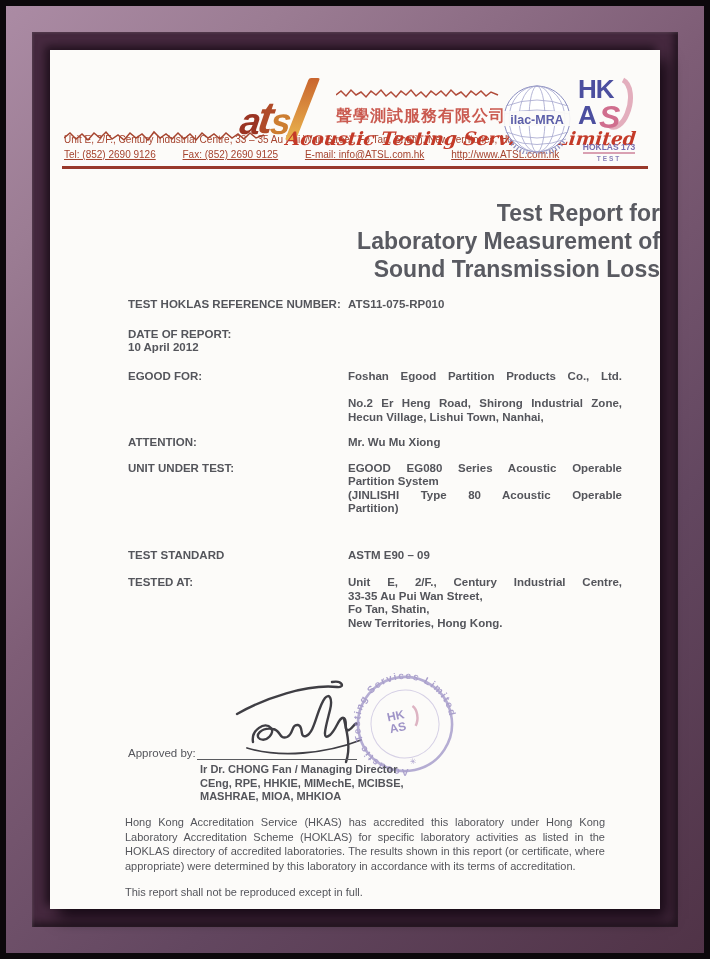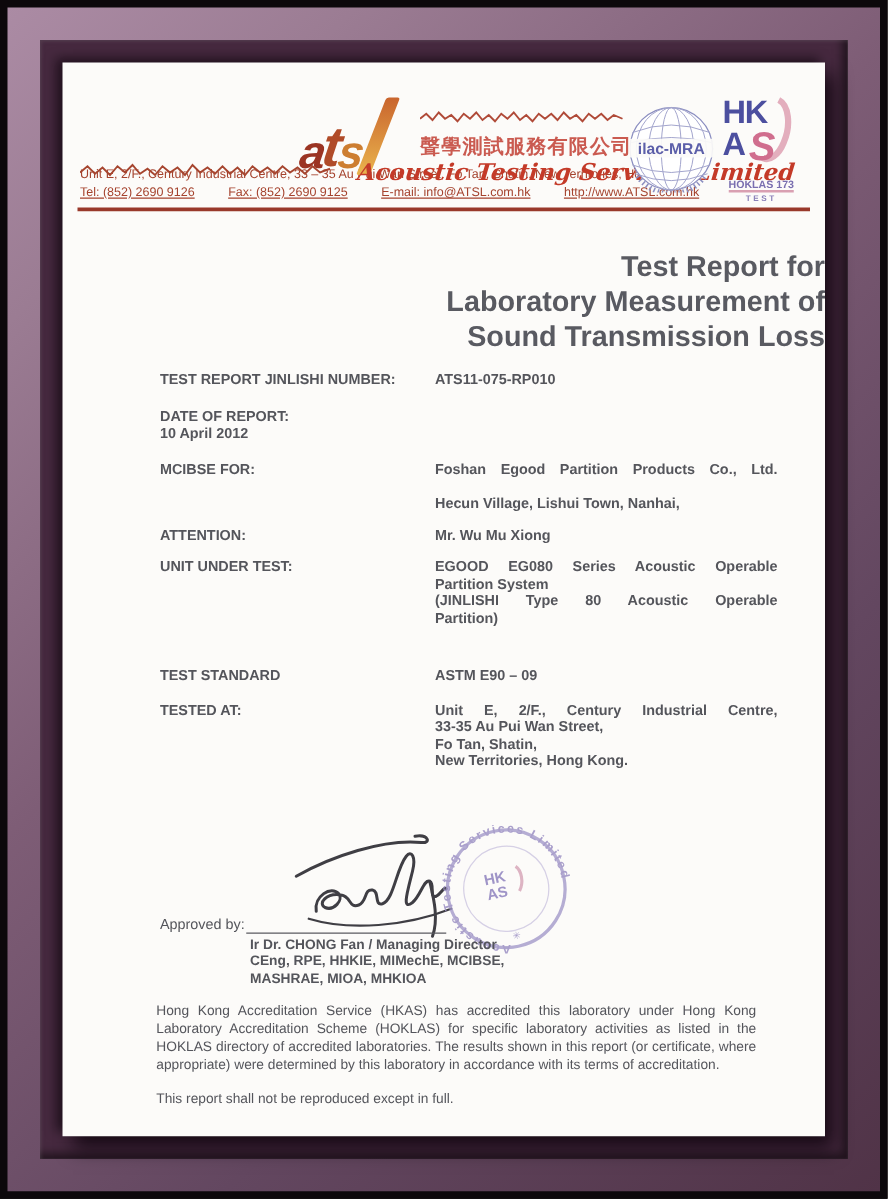--- a/index.html
+++ b/index.html
@@ -125,43 +125,44 @@
 
     <div class="title">
       <div>Test Report for</div>
       <div>Laboratory Measurement of</div>
       <div>Sound Transmission Loss</div>
     </div>
 
     <div class="fields">
 
       <div class="frow mb16">
-        <div class="flabel">TEST REPORT JINLISHI NUMBER:</div>
+        <div class="flabel">TEST HOKLAS REFERENCE NUMBER:</div>
         <div class="fvalue">
                 <span class="vline">ATS11-075-RP010</span>
               </div>
       </div>
 
       <div class="frow mb15">
         <div class="flabel">DATE OF REPORT:</div>
         <div class="fvalue">
                 <span class="vline">10 April 2012</span>
               </div>
       </div>
 
       <div class="frow mb14">
-        <div class="flabel">MCIBSE FOR:</div>
+        <div class="flabel">EGOOD FOR:</div>
         <div class="fvalue">
                 <span class="vline just">Foshan Egood Partition Products Co., Ltd.</span>
               </div>
       </div>
 
       <div class="frow mb12">
         <div class="flabel"></div>
         <div class="fvalue">
+          <span class="vline just">No.2 Er Heng Road, Shirong Industrial Zone,</span>
           <span class="vline">Hecun Village, Lishui Town, Nanhai,</span>
         </div>
       </div>
 
       <div class="frow mb12">
         <div class="flabel">ATTENTION:</div>
         <div class="fvalue">
                 <span class="vline">Mr. Wu Mu Xiong</span>
               </div>
       </div>

